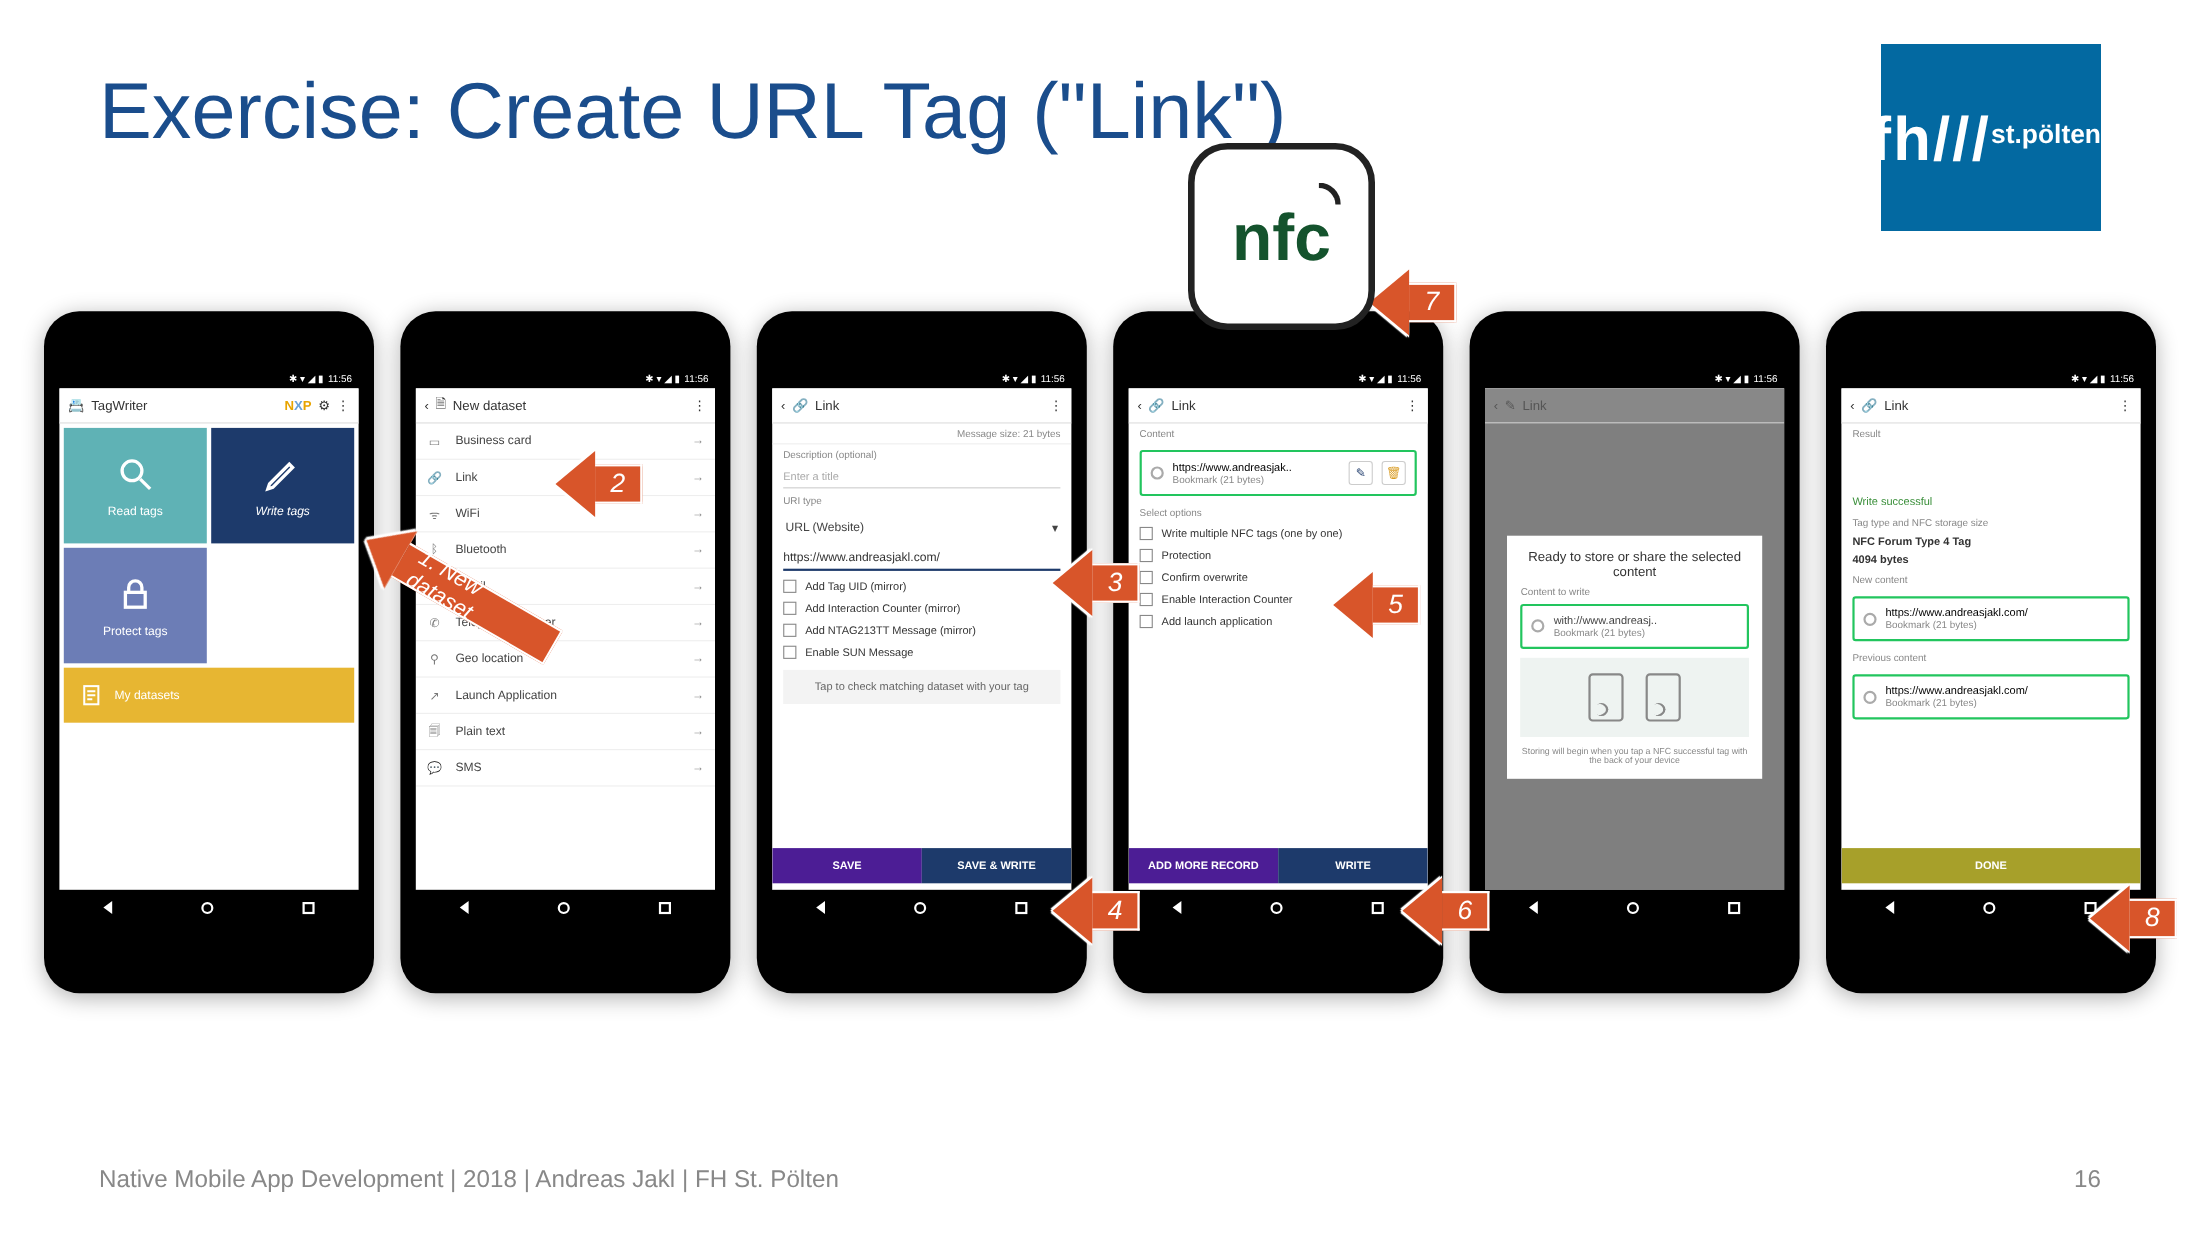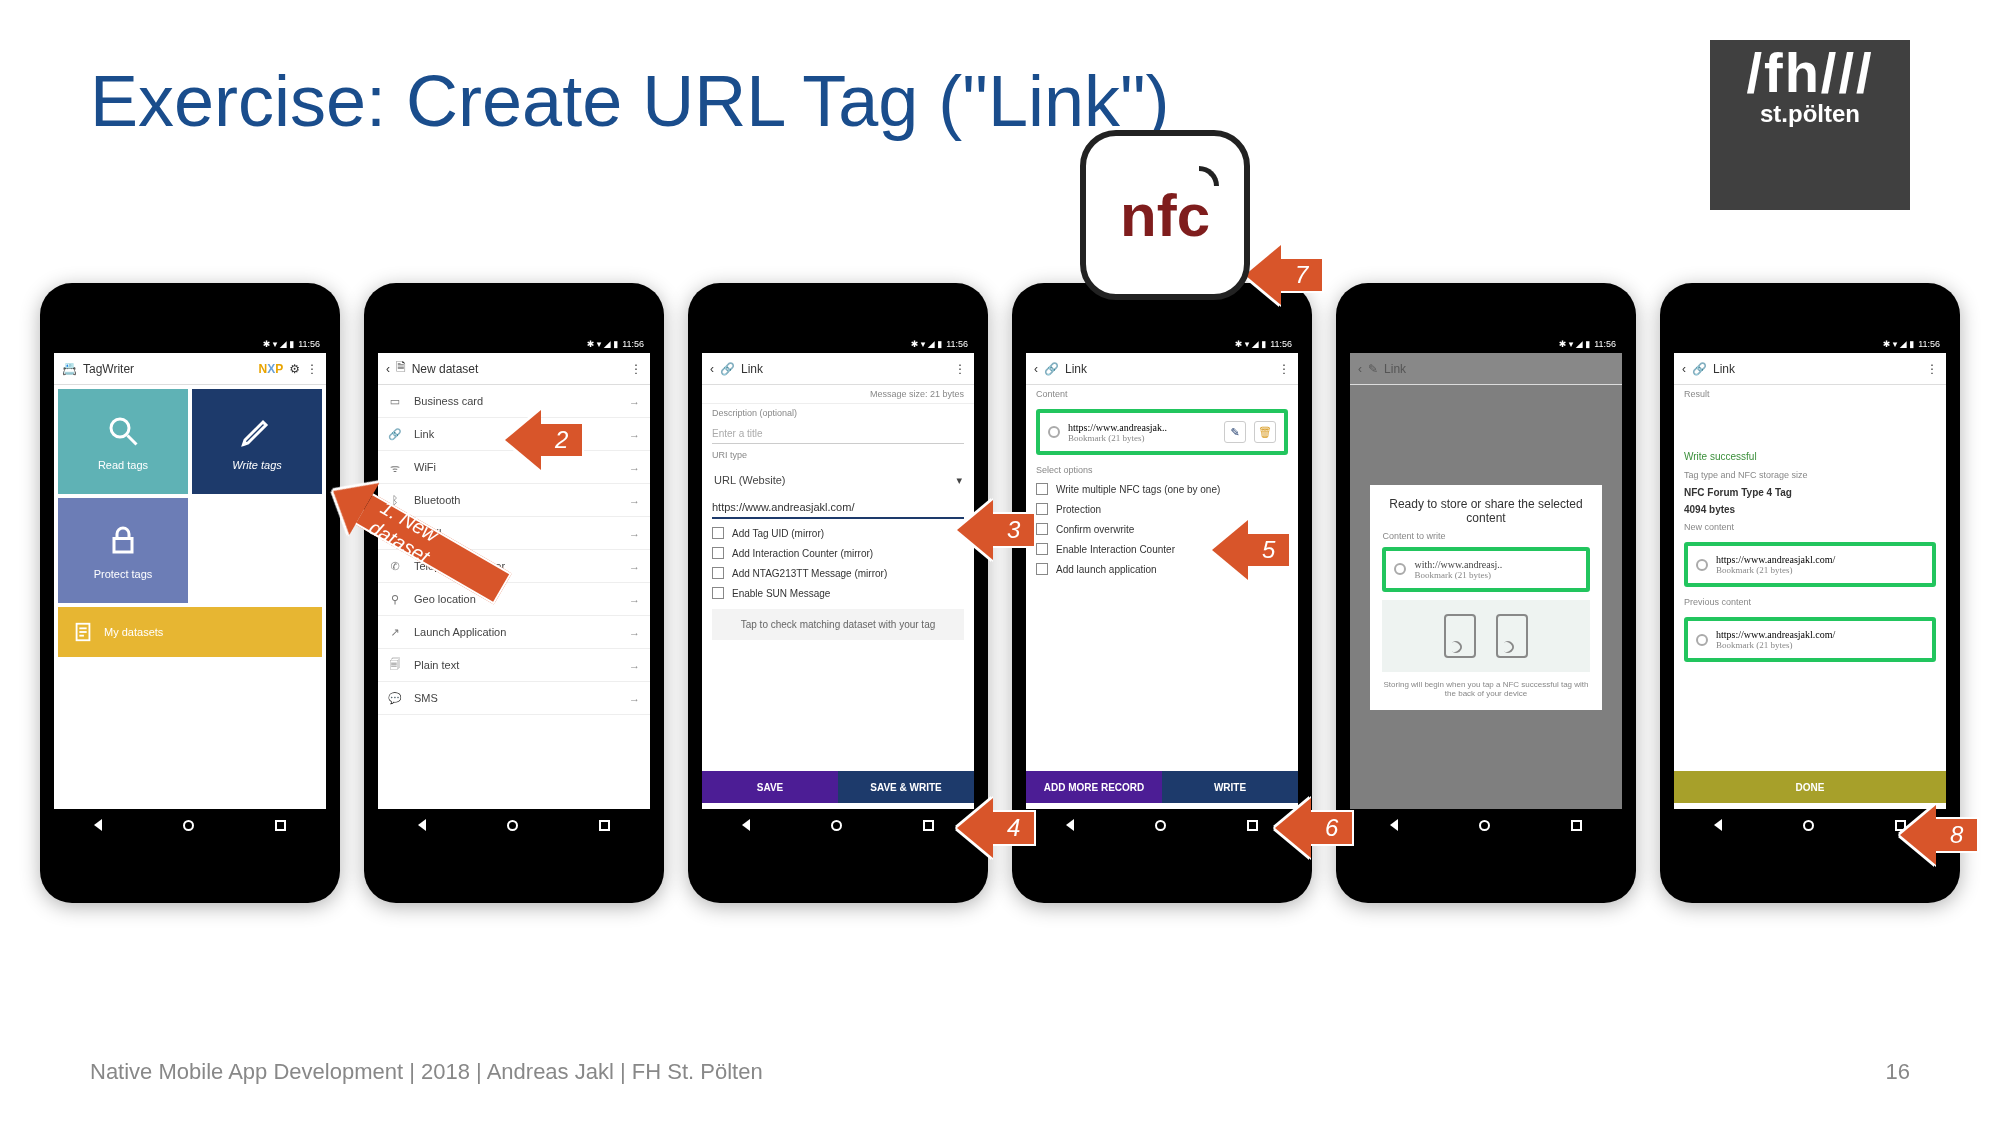--- a/index.html
+++ b/index.html
@@ -18,45 +18,45 @@
     font-size: 72px;
     font-weight: 300;
     color: #1a4d8c;
   }
   .fh-logo {
     position: absolute;
     top: 40px;
     right: 90px;
     width: 200px;
     height: 170px;
-    background: #404040;
+    background: #0369a1;
     color: #fff;
     display: flex;
-    flex-direction: column;
+    flex-direction: row;
     align-items: center;
-    justify-content: flex-start;
+    justify-content: flex-end;
     font-weight: bold;
   }
   .fh-logo .fh-main { font-size: 56px; letter-spacing: 2px; }
   .fh-logo .fh-sub { font-size: 24px; margin-top: -5px; }
   .nfc-badge {
     position: absolute;
     top: 130px;
     left: 1080px;
     width: 170px;
     height: 170px;
     background: #fff;
     border: 6px solid #222;
     border-radius: 36px;
     display: flex;
     align-items: center;
     justify-content: center;
     font-size: 60px;
     font-weight: bold;
-    color: #7f1d1d;
+    color: #14532d;
     z-index: 100;
   }
   .nfc-badge .arc {
     position: absolute;
     top: 30px; right: 25px;
     width: 40px; height: 40px;
     border: 5px solid #222;
     border-radius: 50%;
     clip-path: polygon(50% 0, 100% 0, 100% 50%, 50% 50%);
     border-left: none; border-bottom: none;
@@ -163,21 +163,21 @@
   .checkbox-row { display:flex; align-items:center; gap:8px; padding:4px 10px; font-size:10px; color:#333;}
   .checkbox-row .cb { width:12px;height:12px;border:1.5px solid #888;}
   .info-box { margin:6px 10px 0 10px; background:#f3f3f3; padding:10px; font-size:10px; color:#666; text-align:center;}
 
   .btn-row { display:flex; margin-top:auto; margin-bottom: 6px;}
   .btn { flex:1; height:32px; display:flex; align-items:center; justify-content:center; font-size:10px; font-weight:bold; color:#fff;}
   .btn-yellow { background:#4c1d95; }
   .btn-navy { background:#1d3a6b; }
   .btn-olive { background:#a7a02a; }
 
-  .card { background:#fff; border:4px solid #22c55e; border-radius:3px; margin:6px 10px; padding:8px; font-size:10px; display:flex; align-items:center; gap:8px;font-family:Liberation Serif, serif;}
+  .card { background:#fff; border:2px solid #22c55e; border-radius:3px; margin:6px 10px; padding:8px; font-size:10px; display:flex; align-items:center; gap:8px;}
   .card .radio { width:12px;height:12px;border:2px solid #aaa;border-radius:50%;}
   .card .main { flex:1; }
   .card .sub { color:#888; font-size:9px;}
   .icon-btn { width:22px;height:22px;border:1px solid #ccc;border-radius:3px;display:flex;align-items:center;justify-content:center;font-size:11px;}
 
   
   .dimmed { background:rgba(0,0,0,0.5); flex:1; display:flex; align-items:center; justify-content:center; }
   .dialog { background:#fff; width:85%; padding:12px; font-size:10px; color:#444;}
   .dialog .dlg-title { font-size:12px; text-align:center; margin-bottom:6px; color:#333;}
   .dialog .dlg-sub { font-size:9px; color:#888; margin-bottom:6px;}

